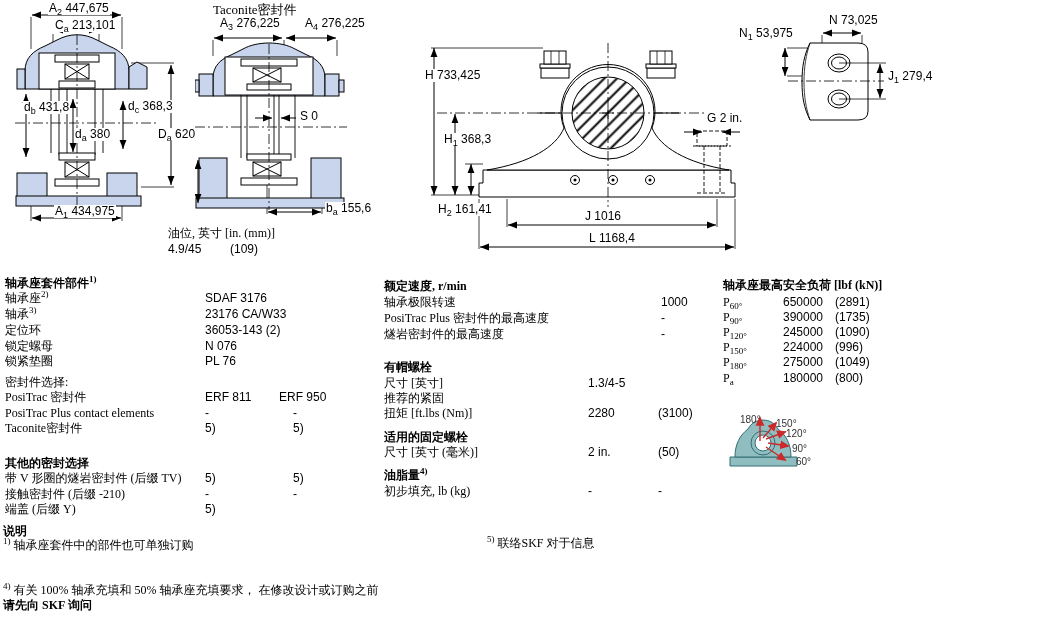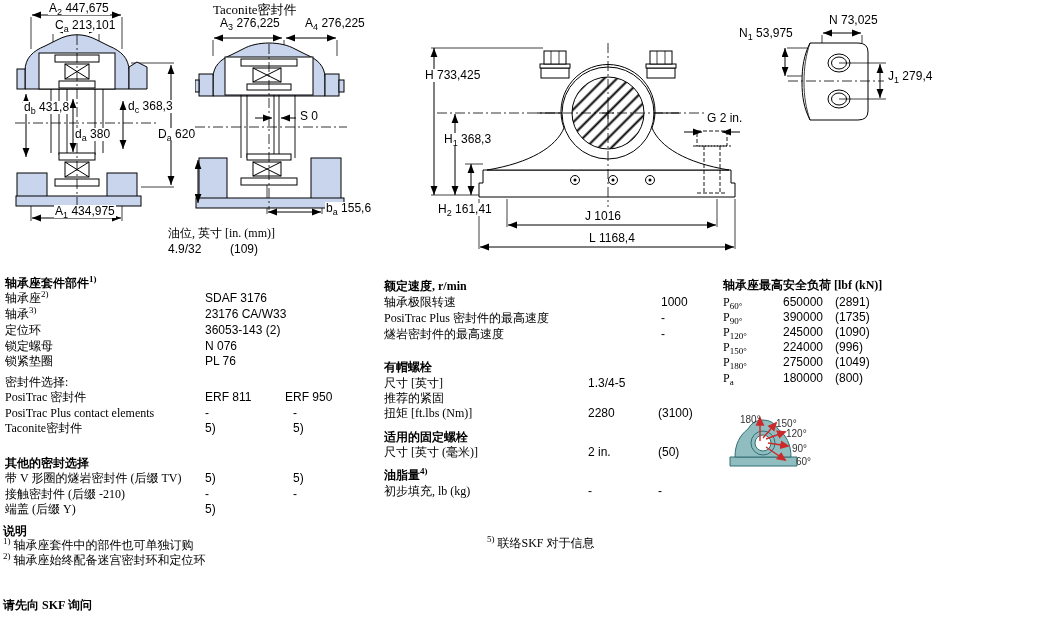--- a/index.html
+++ b/index.html
@@ -103,21 +103,21 @@
       <line x1="101" y1="88" x2="86" y2="88" marker-end="url(#ar2)"></line>
     </g>
     <path class="cl" d="M0,97 H152"></path>
     <path class="cl" d="M74,14 V180"></path>
   </svg>
   <span class="dim" style="left:219px;top:17px"><span>A</span><sub>3</sub> <span>276,225</span></span>
   <span class="dim" style="left:304px;top:17px"><span>A</span><sub>4</sub> <span>276,225</span></span>
   <span class="dim" style="left:299px;top:110px"><span>S</span><sub></sub> <span>0</span></span>
   <span class="dim" style="left:325px;top:202px"><span>b</span><sub>a</sub> <span>155,6</span></span>
   <span class="line serif" style="left:168px;top:226px">油位, 英寸 [in. (mm)]</span>
-  <span class="line sans" style="left:168px;top:242px">4.9/32</span>
+  <span class="line sans" style="left:168px;top:242px">4.9/45</span>
   <span class="line sans" style="left:230px;top:242px">(109)</span>
 
   <svg class="abs" style="left:425px;top:35px" width="360" height="220" viewBox="0 0 360 220">
     <defs>
       <marker id="ar3" viewBox="0 0 10 10" refX="10" refY="5" markerWidth="9" markerHeight="9" orient="auto-start-reverse">
         <path d="M0,1.2 L10,5 L0,8.8 Z" fill="#000"></path>
       </marker>
       <pattern id="h3" width="9" height="9" patternUnits="userSpaceOnUse" patternTransform="rotate(-45)">
         <rect width="9" height="9" fill="#fff"></rect>
         <line x1="0" y1="4.5" x2="9" y2="4.5" stroke="#000" stroke-width="2"></line>
@@ -192,21 +192,21 @@
   <span class="dim" style="left:887px;top:70px"><span>J</span><sub>1</sub> <span>279,4</span></span>
 
   <div class="line serif b" style="left:5px;top:276px"><span>轴承座套件部件</span><sup>1)</sup></div>
   <div class="line serif" style="left:5px;top:291px"><span>轴承座</span><sup>2)</sup><span class="v" style="left:200px">SDAF 3176</span></div>
   <div class="line serif" style="left:5px;top:307px"><span>轴承</span><sup>3)</sup><span class="v" style="left:200px">23176 CA/W33</span></div>
   <div class="line serif" style="left:5px;top:323px"><span>定位环</span><sup></sup><span class="v" style="left:200px">36053-143 (2)</span></div>
   <div class="line serif" style="left:5px;top:339px"><span>锁定螺母</span><sup></sup><span class="v" style="left:200px">N 076</span></div>
   <div class="line serif" style="left:5px;top:354px"><span>锁紧垫圈</span><sup></sup><span class="v" style="left:200px">PL 76</span></div>
 
   <div class="line serif" style="left:5px;top:375px">密封件选择:</div>
-  <div class="line serif" style="left:5px;top:390px"><span>PosiTrac 密封件</span><span class="v" style="left:200px">ERF 811</span><span class="v" style="left:280px">ERF 950</span></div>
+  <div class="line serif" style="left:5px;top:390px"><span>PosiTrac 密封件</span><span class="v" style="left:200px">ERF 811</span><span class="v" style="left:274px">ERF 950</span></div>
   <div class="line serif" style="left:5px;top:406px"><span>PosiTrac Plus contact elements</span><span class="v" style="left:200px">-</span><span class="v" style="left:288px">-</span></div>
   <div class="line serif" style="left:5px;top:421px"><span>Taconite密封件</span><span class="v" style="left:200px">5)</span><span class="v" style="left:288px">5)</span></div>
 
   <div class="line serif b" style="left:5px;top:456px">其他的密封选择</div>
   <div class="line serif" style="left:5px;top:471px"><span>带 V 形圈的燧岩密封件 (后缀 TV)</span><span class="v" style="left:200px">5)</span><span class="v" style="left:288px">5)</span></div>
   <div class="line serif" style="left:5px;top:487px"><span>接触密封件 (后缀 -210)</span><span class="v" style="left:200px">-</span><span class="v" style="left:288px">-</span></div>
   <div class="line serif" style="left:5px;top:502px"><span>端盖 (后缀 Y)</span><span class="v" style="left:200px">5)</span><span class="v" style="left:288px"></span></div>
 
   <div class="line serif b" style="left:384px;top:279px">额定速度, r/min</div>
   <div class="line serif" style="left:384px;top:295px"><span>轴承极限转速</span><span class="v" style="left:277px">1000</span></div>
@@ -253,16 +253,16 @@
   <span class="ang" style="left:740px;top:414px">180°</span>
   <span class="ang" style="left:776px;top:418px">150°</span>
   <span class="ang" style="left:786px;top:428px">120°</span>
   <span class="ang" style="left:792px;top:443px">90°</span>
   <span class="ang" style="left:796px;top:456px">60°</span>
 
   <div class="line serif" style="left:487px;top:536px"><sup>5)</sup> <span>联络SKF 对于信息</span></div>
 
   <div class="line serif b" style="left:3px;top:524px">说明</div>
   <div class="line serif" style="left:3px;top:538px"><sup>1)</sup> <span>轴承座套件中的部件也可单独订购</span></div>
-  <div class="line serif" style="left:3px;top:553px"><sup>2)</sup> <span>轴承座始终配备迷宫密封环和定位环</span></div>
+  <div class="line serif" style="left:3px;top:583px"><sup>4)</sup> <span>有关 100% 轴承充填和 50% 轴承座充填要求， 在修改设计或订购之前</span></div>
   <div class="line serif b" style="left:3px;top:598px">请先向 SKF 询问</div>
 
 </div>
 
 </body></html>

